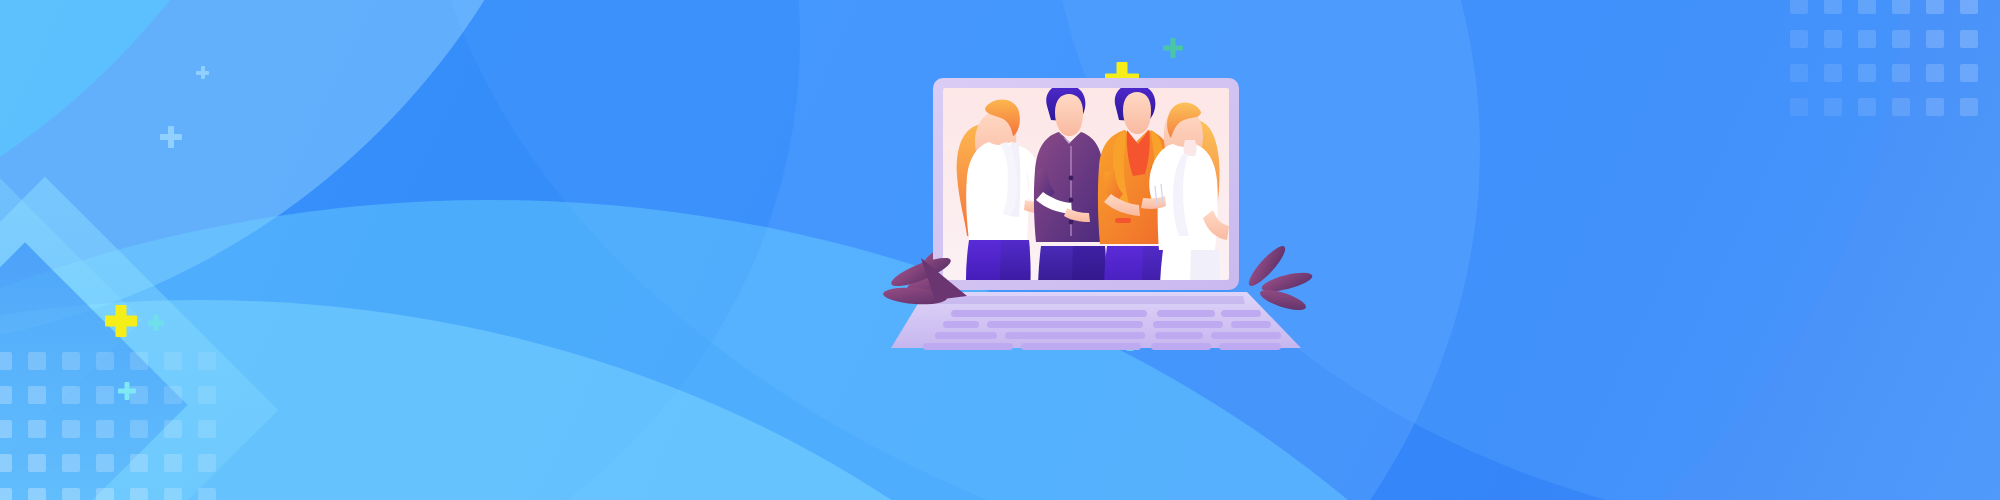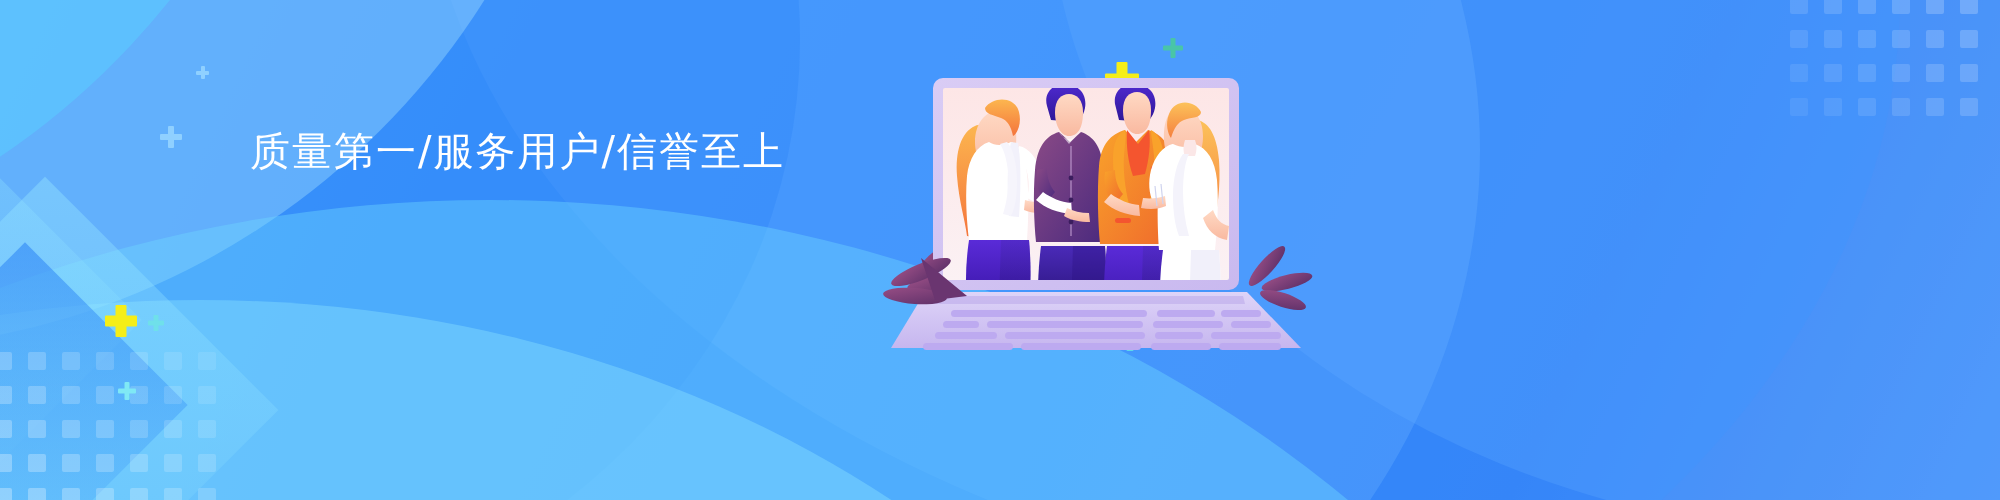--- a/index.html
+++ b/index.html
@@ -159,21 +159,20 @@
       <div class="plus" style="left: 1163px; top: 38px; width: 20px; height: 20px; color: rgb(73, 197, 168); --t: 5px;"></div>
       <div class="plus" style="left: 105px; top: 305px; width: 32px; height: 32px; color: rgb(245, 238, 24); --t: 11px;"></div>
       <div class="plus" style="left: 148px; top: 315px; width: 16px; height: 16px; color: rgb(111, 224, 234); --t: 5px;"></div>
       <div class="plus" style="left: 118px; top: 382px; width: 18px; height: 18px; color: rgb(127, 232, 245); --t: 5px;"></div>
       <div class="plus" style="left: 160px; top: 126px; width: 22px; height: 22px; color: rgb(143, 208, 255); --t: 6px;"></div>
       <div class="plus" style="left: 196px; top: 66px; width: 13px; height: 13px; color: rgb(143, 208, 255); --t: 4px;"></div>
       <div class="plus" style="left: 1118px; top: 327px; width: 24px; height: 24px; color: rgb(95, 217, 232); --t: 7px;"></div>
     </div>
 
   <div class="text-block">
-    <div class="subline">质量第一/服务用户/信誉至上</div>
   </div>
 
   <div class="laptop">
     <svg viewBox="0 0 400 300" xmlns="http://www.w3.org/2000/svg">
       <defs>
         <linearGradient id="gScreen" x1="0" y1="0" x2="0" y2="1">
           <stop offset="0%" stop-color="#fde6e6"></stop>
           <stop offset="100%" stop-color="#fbf1f4"></stop>
         </linearGradient>
         <linearGradient id="gFrame" x1="0" y1="0" x2="1" y2="1">

